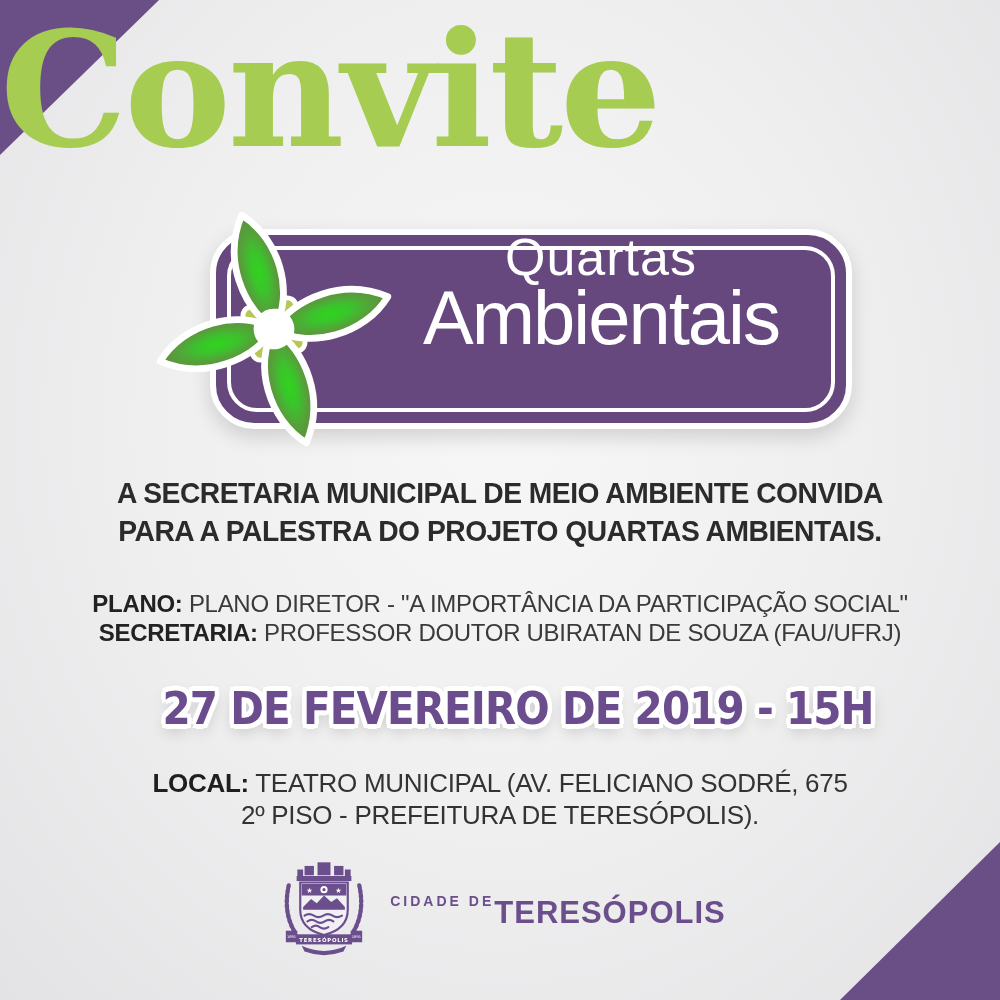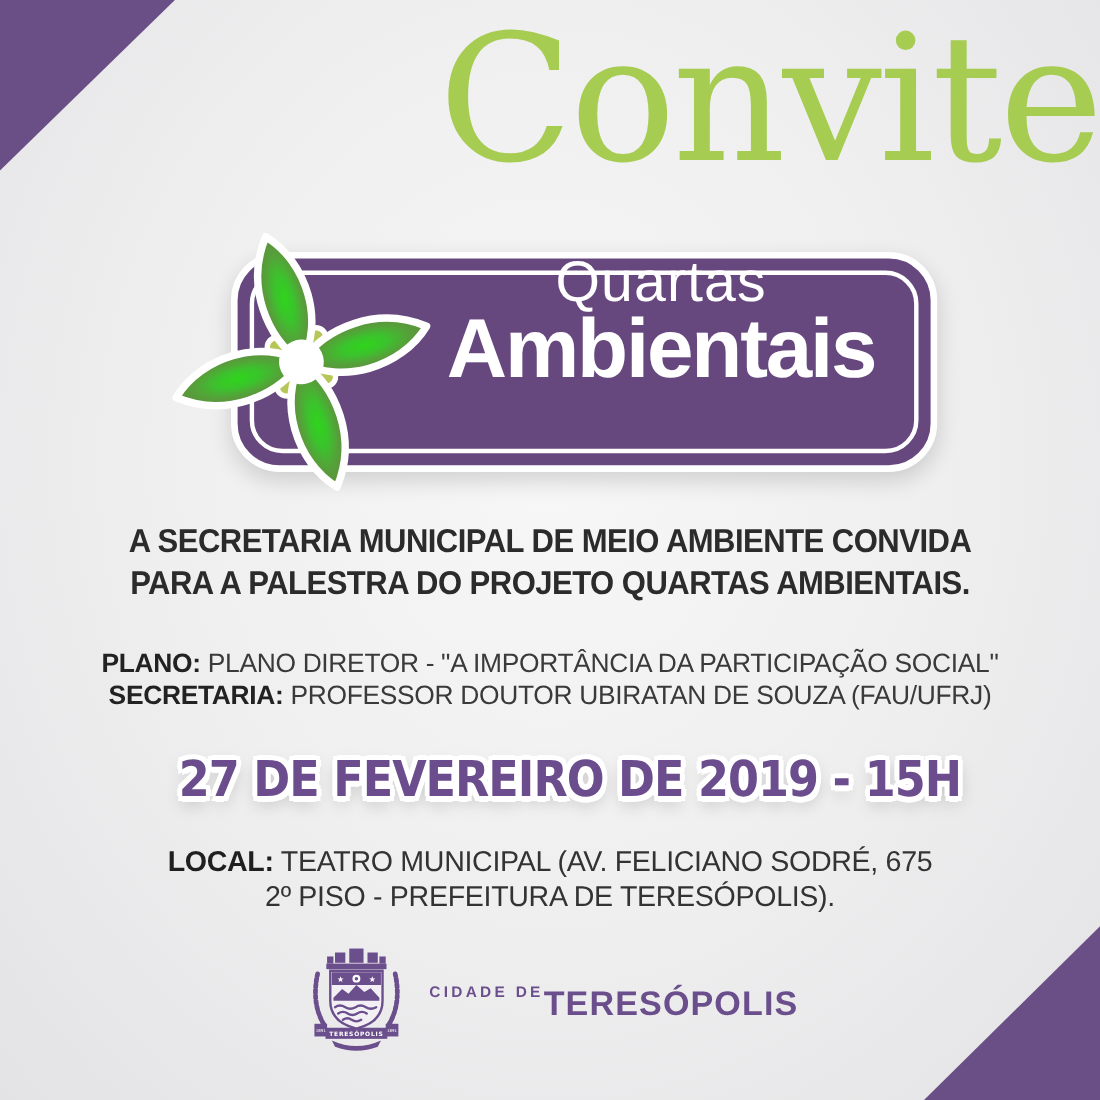--- a/index.html
+++ b/index.html
@@ -8,37 +8,37 @@
     background:radial-gradient(ellipse at 50% 42%, #f7f7f7 0%, #efeff0 50%, #e3e3e5 100%);
     font-family:"Liberation Sans", sans-serif;
   }
   
   .tri-tl{position:absolute;top:0;left:0;width:0;height:0;
     border-top:155px solid #6a4f87;border-right:159px solid transparent;}
   .tri-br{position:absolute;bottom:0;right:0;width:0;height:0;
     border-bottom:158px solid #6a4f87;border-left:160px solid transparent;}
   
   .title{
-    position:absolute;top:6px;left:0;right:0;text-align:right;
+    position:absolute;top:6px;left:0;right:0;text-align:left;
     font-family:"DejaVu Serif", serif;font-size:160px;line-height:1.05;
-    color:#a6cc52;letter-spacing:-3px;font-weight:400;padding-left:40px;
+    color:#a6cc52;letter-spacing:-3px;font-weight:700;
   }
   
   .logo-wrap{position:absolute;top:203px;left:148px;width:710px;height:255px;}
   .logo-box{
     position:absolute;left:62px;top:26px;width:630px;height:188px;
     background:#66487f;border:6px solid #ffffff;border-radius:44px;
     box-shadow:0 8px 20px rgba(0,0,0,.15);
   }
   .logo-box::after{
     content:"";position:absolute;inset:11px;border:4px solid #ffffff;border-radius:30px;
   }
   .logo-text{position:absolute;right:22px;top:26px;width:470px;text-align:center;color:#fff;}
   .logo-line1{font-size:52px;font-weight:400;letter-spacing:1px;line-height:1.1;}
-  .logo-line2{font-size:76px;font-weight:bold;letter-spacing:-2px;line-height:1.0;margin-top:-6px;}
+  .logo-line2{font-size:76px;font-weight:normal;letter-spacing:-2px;line-height:1.0;margin-top:-6px;}
   .pinwheel{position:absolute;left:0;top:0;}
   
   .invite{
     position:absolute;top:474px;left:0;right:0;text-align:center;
     color:#2b2b2b;font-weight:bold;font-size:30px;line-height:1.28;letter-spacing:-.5px;
   }
   .invite .squeeze{display:block;transform:scaleX(.94);transform-origin:50% 50%;}
   
   .details{
     position:absolute;top:589px;left:0;right:0;text-align:center;

